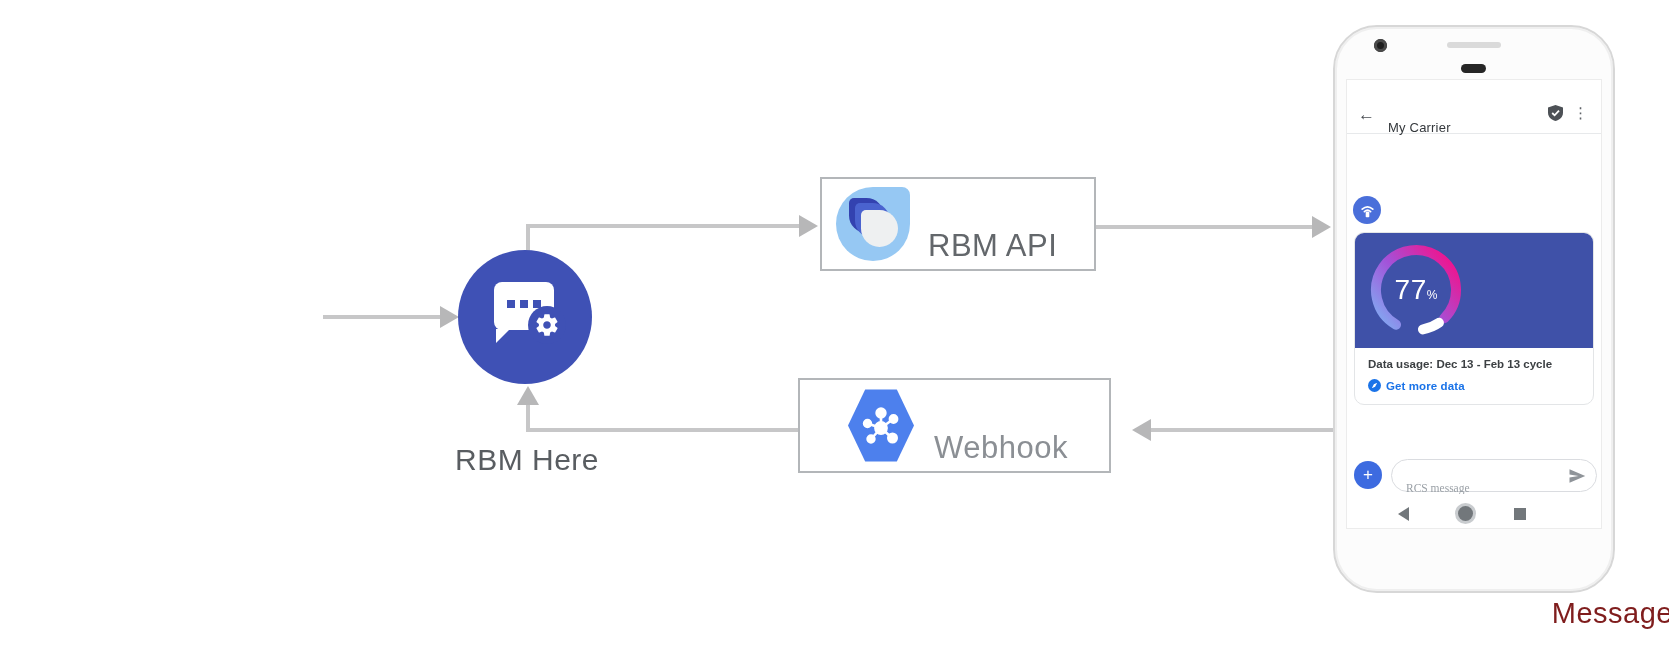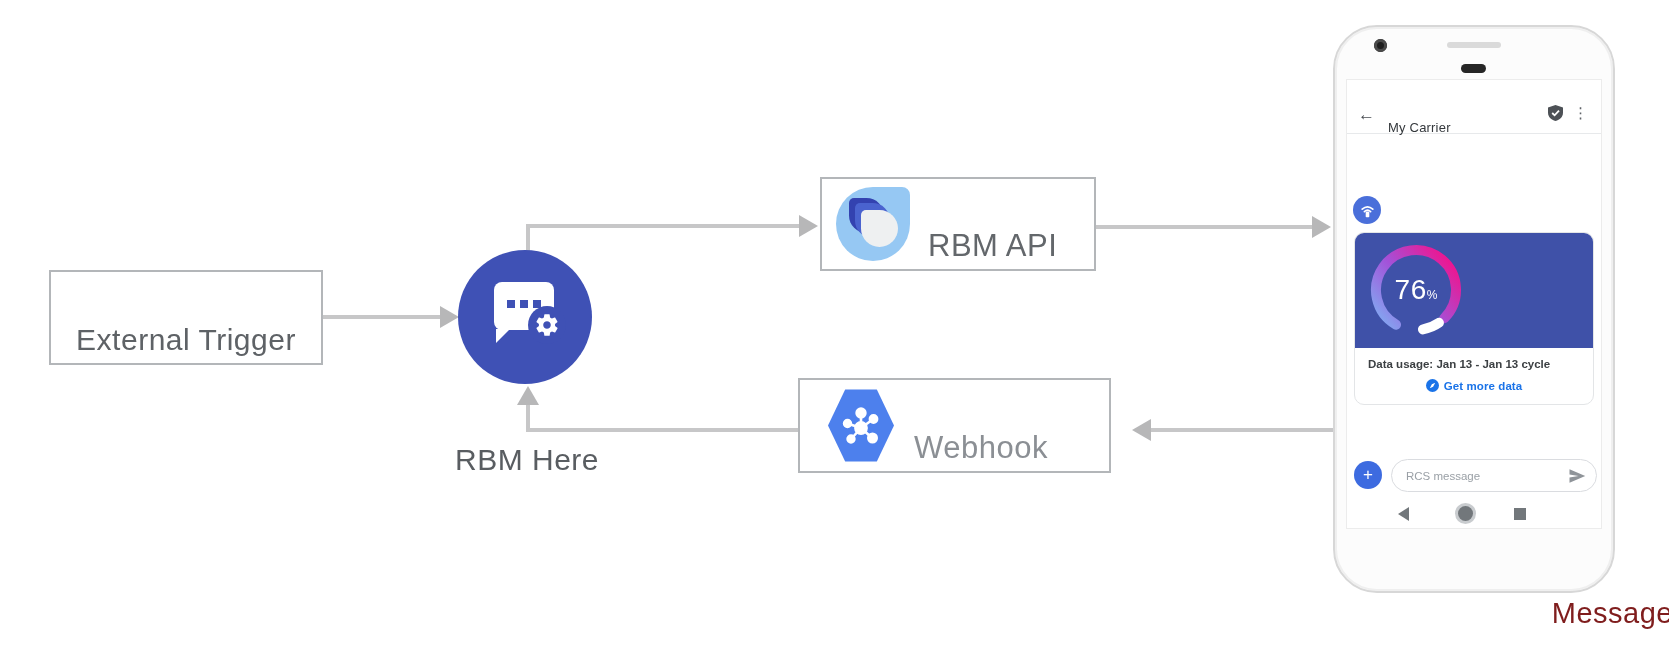--- a/index.html
+++ b/index.html
@@ -5,21 +5,21 @@
   * { margin:0; padding:0; box-sizing:border-box; }
   html,body { background:#ffffff; }
   body { font-family:"Liberation Sans", sans-serif; }
   #canvas { position:relative; width:1669px; height:652px; background:#fff; overflow:hidden; }
 
   
   .dbox { position:absolute; background:#fff; border:2px solid #b3b6b9; display:flex; align-items:center; }
   .dbox-label { color:#5e6266; font-size:30px; letter-spacing:.5px;margin-top:44px; }
   #external-trigger { left:49px; top:270px; width:274px; height:95px; justify-content:center; }
   #rbm-api-box { left:820px; top:177px; width:276px; height:94px; padding-left:14px; gap:18px; }
-  #webhook-box { left:798px; top:378px; width:313px; height:95px; padding-left:28px; gap:20px; }
+  #webhook-box { left:798px; top:378px; width:313px; height:95px; padding-left:48px; gap:20px; }
   #rbm-api-box .dbox-label { color:#63676b; font-size:31px; }
   #webhook-box .dbox-label { color:#8b8f94; font-size:31px; }
 
   
   .seg { position:absolute; background:#c7c7c8; }
   .head-right { position:absolute; width:0; height:0; border-top:11px solid transparent; border-bottom:11px solid transparent; border-left:19px solid #b7b7b8; }
   .head-left  { position:absolute; width:0; height:0; border-top:11px solid transparent; border-bottom:11px solid transparent; border-right:19px solid #b7b7b8; }
   .head-up    { position:absolute; width:0; height:0; border-left:11px solid transparent; border-right:11px solid transparent; border-bottom:19px solid #b7b7b8; }
 
   
@@ -71,46 +71,43 @@
   #gauge-text { position:absolute; left:11px; top:7px; width:100px; height:100px; display:flex; align-items:center; justify-content:center; color:#fff; }
   #gauge-text .pct { font-size:28px; font-weight:400; letter-spacing:.5px; }
   #gauge-text .pct-sign { font-size:12px; margin-top:10px; }
   #card-stats { position:absolute; right:8px; top:13px; width:118px; text-align:center; color:#fff; }
   .stat-value { font-size:15px; font-weight:bold; letter-spacing:.2px; }
   .stat-caption { font-size:9.5px; color:#b6bfe6; margin-top:1px; }
   .stat-gap { height:15px; }
   #card-white { padding:10px 13px 12px 13px; }
   #card-title { font-size:11.5px; font-weight:bold; color:#3c4043; }
   #card-body { margin-top:4px; font-size:10.5px; line-height:1.5; color:#5f6368; }
-  #card-action { margin-top:9px; display:flex; align-items:center; justify-content:center; gap:5px; cursor:pointer; }
+  #card-action { margin-top:9px; display:flex; align-items:center; gap:5px; cursor:pointer; }
   #card-action span { font-size:11.5px; color:#1a73e8; font-weight:bold; letter-spacing:.1px; }
 
   
   #plus-button { position:absolute; left:7px; top:381px; width:28px; height:28px; border-radius:50%; background:#3d6be0; color:#fff; display:flex; align-items:center; justify-content:center; font-size:17px; }
   #composer-pill { position:absolute; left:44px; top:379px; width:206px; height:33px; border:1px solid #dadce0; border-radius:17px; background:#fff; }
-  #composer-input { position:absolute; left:14px; top:0; width:150px; height:31px; border:none; outline:none; font-size:11.5px; color:#3c4043; font-family:Liberation Sans, sans-serif; background:transparent; }
+  #composer-input { position:absolute; left:14px; top:12px; width:150px; height:31px; border:none; outline:none; font-size:11.5px; color:#3c4043; font-family:Liberation Serif, serif; background:transparent; }
   #composer-input::placeholder { color:#9aa0a6; }
   #send-button { position:absolute; right:10px; top:7px; }
 
   
   .navwrap { position:absolute; top:424px; width:100%; height:22px; }
   #nav-back { position:absolute; left:51px; top:3px; width:0; height:0; border-top:7px solid transparent; border-bottom:7px solid transparent; border-right:11px solid #72777b; }
   #nav-home { position:absolute; left:111px; top:2px; width:15px; height:15px; border-radius:50%; background:#72777b; box-shadow:0 0 0 3px #c9cccf; }
   #nav-recents { position:absolute; left:167px; top:4px; width:12px; height:12px; background:#72777b; }
 
   #messages-caption { position:absolute; left:1406px; top:597px; width:282px; text-align:right; font-size:29px; color:#7f1d1d; letter-spacing:.5px; }
 </style>
 </head>
 <body>
 
 <div id="canvas">
 
-  <div class="dbox" id="external-trigger">
-    <div class="dbox-label">External Trigger</div>
-  </div>
 
   <div class="seg" style="left:323px; top:315px; width:118px; height:4px;"></div>
   <div class="head-right" style="left:440px; top:306px;"></div>
 
   <div class="seg" style="left:526px; top:224px; width:4px; height:28px;"></div>
   <div class="seg" style="left:526px; top:224px; width:274px; height:4px;"></div>
   <div class="head-right" style="left:799px; top:215px;"></div>
 
   <div class="seg" style="left:1096px; top:225px; width:218px; height:4px;"></div>
   <div class="head-right" style="left:1312px; top:216px;"></div>
@@ -209,26 +206,26 @@
               <linearGradient id="gaugeGrad" x1="0" y1="1" x2="1" y2="0.2">
                 <stop offset="0" stop-color="#7fb0f3"></stop>
                 <stop offset="0.5" stop-color="#a352d9"></stop>
                 <stop offset="1" stop-color="#ef148e"></stop>
               </linearGradient>
             </defs>
             <path d="M 30 84.64 A 40 40 0 1 1 78.28 78.28" fill="none" stroke="url(#gaugeGrad)" stroke-width="10" stroke-linecap="round"></path>
             <path d="M 72.94 82.77 A 40 40 0 0 1 56.95 89.39" fill="none" stroke="#ffffff" stroke-width="10" stroke-linecap="round"></path>
           </svg>
           <div id="gauge-text">
-            <span class="pct">76</span>
+            <span class="pct">77</span>
             <span class="pct-sign">%</span>
           </div>
         </div>
         <div id="card-white">
-          <div id="card-title">Data usage: Jan 13 - Jan 13 cycle</div>
+          <div id="card-title">Data usage: Dec 13 - Feb 13 cycle</div>
           <div id="card-action">
             <svg width="13" height="13" viewBox="0 0 14 14">
               <circle cx="7" cy="7" r="7" fill="#1a73e8"></circle>
               <path d="M9.9 4.1 L6.3 5.7 L4.1 9.9 L7.7 8.3 Z" fill="#ffffff"></path>
             </svg>
             <span>Get more data</span>
           </div>
         </div>
       </div>
 

